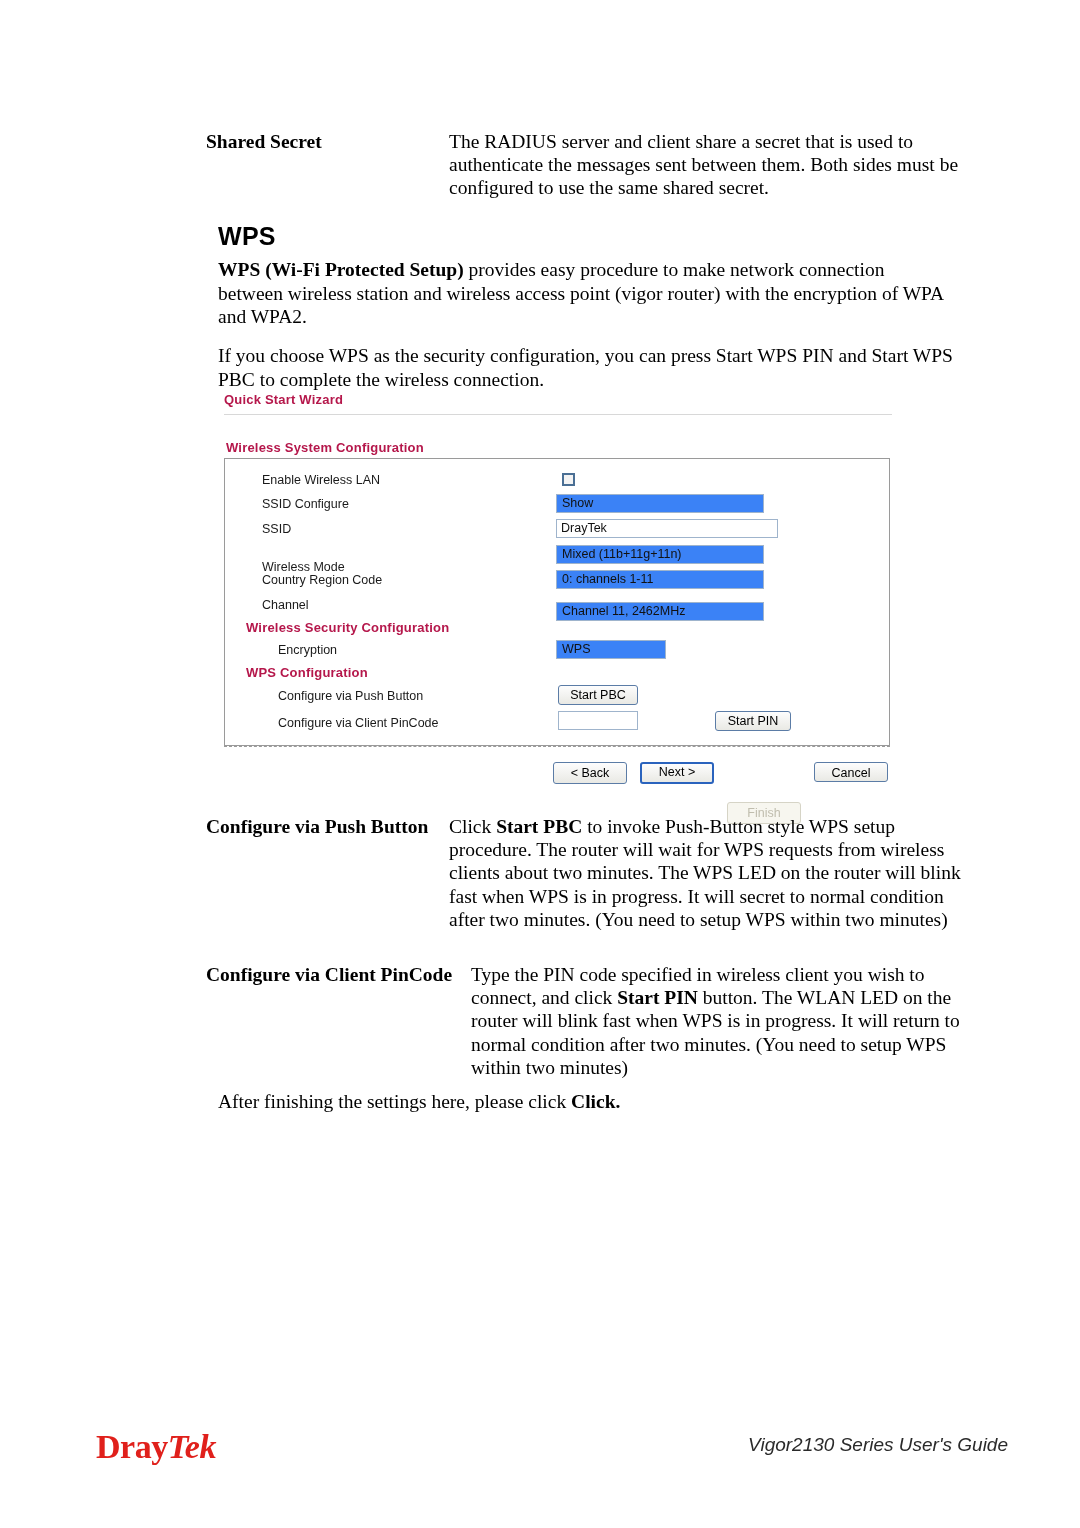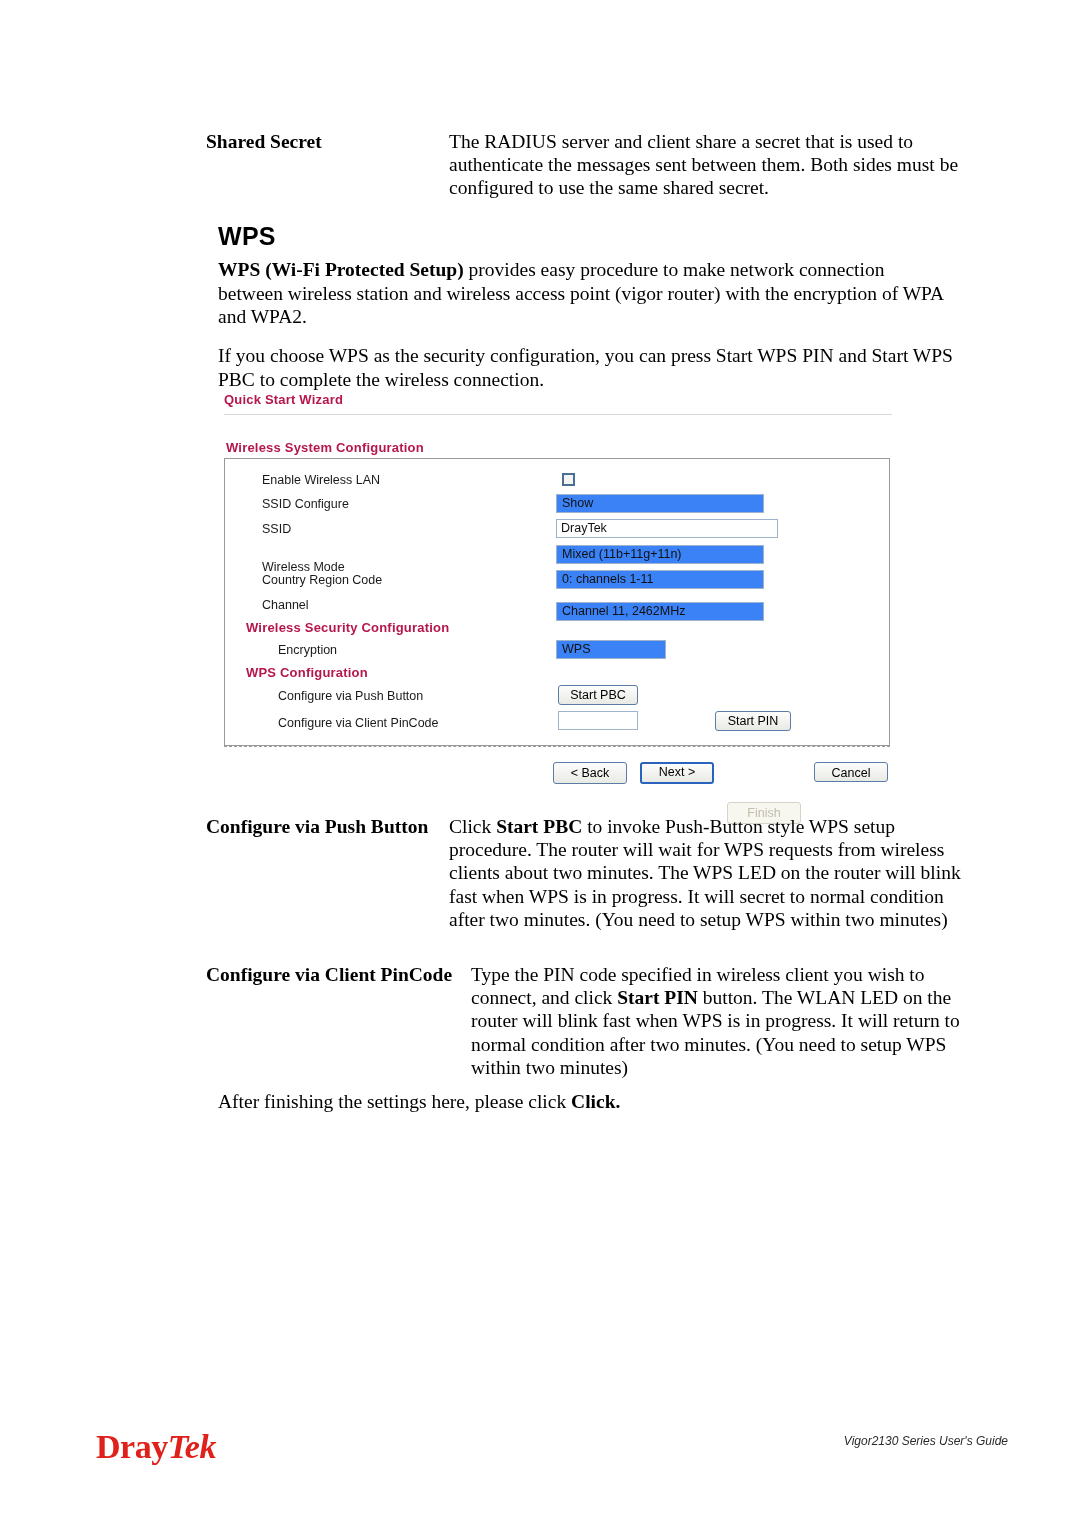--- a/index.html
+++ b/index.html
@@ -201,21 +201,21 @@
     font-family: "Liberation Serif", serif;
     font-size: 16px;
     color: #333;
   }
   .footer-guide {
     position: absolute;
     right: 72px;
     top: 1434px;
     font-family: "Liberation Sans", sans-serif;
     font-style: italic;
-    font-size: 12px;
+    font-size: 19px;
     color: #2a2a2a;
     white-space: nowrap;
     margin-left: 34px;
   }
 </style>
 </head>
 <body>
 
 <div class="page">
 

